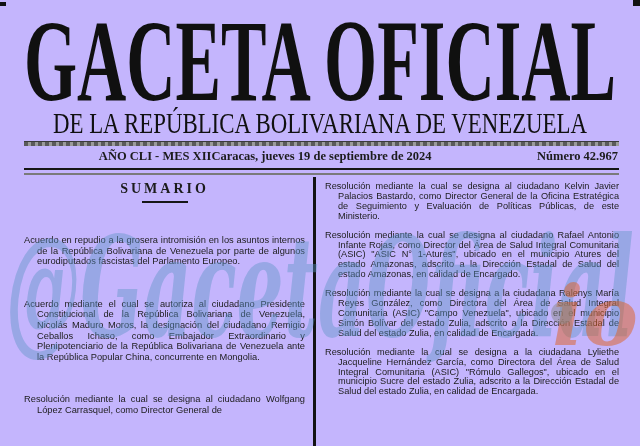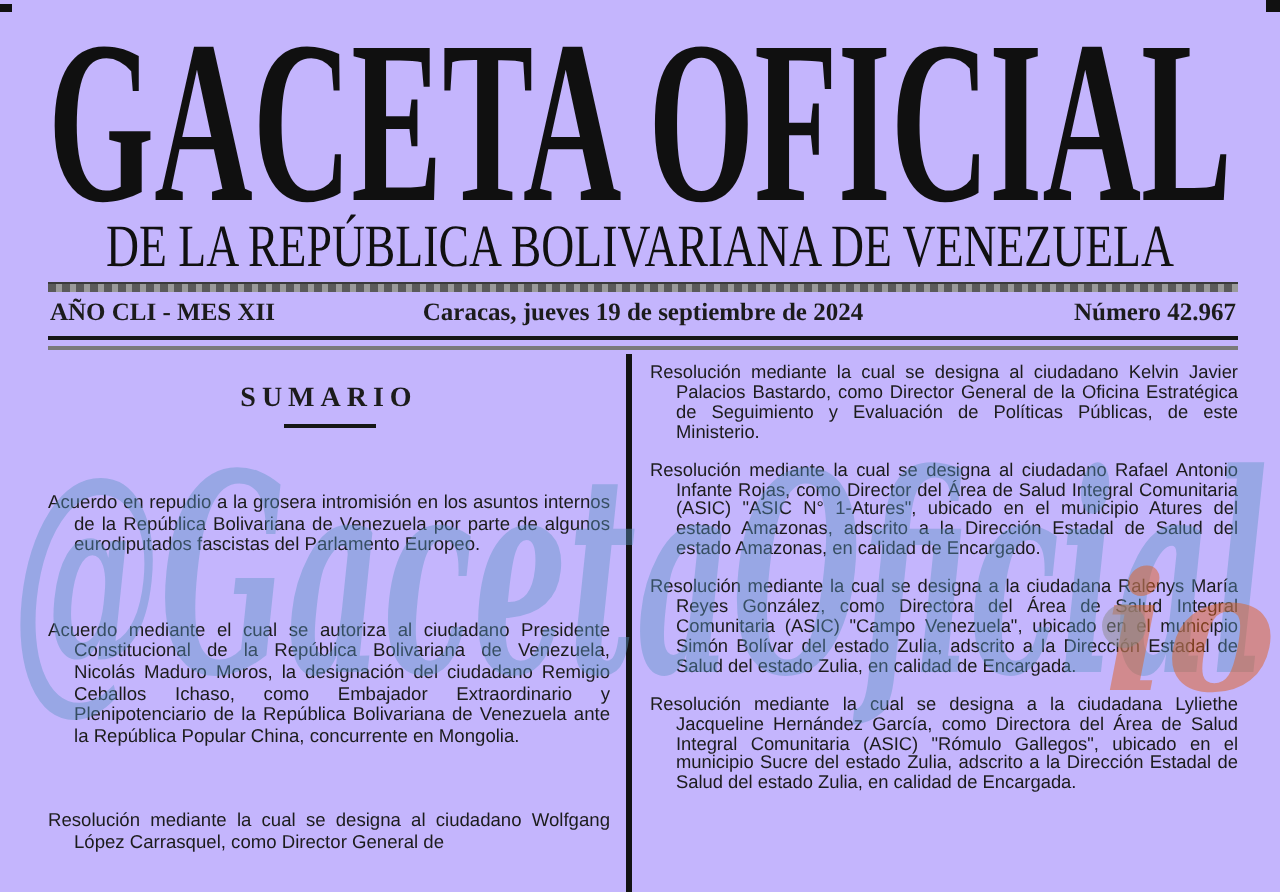--- a/index.html
+++ b/index.html
@@ -17,40 +17,40 @@
   .rule-hatched {
     position:absolute; left:24px; right:21px; top:141px; height:4px;
     background:repeating-linear-gradient(90deg,#5a5a5a 0 4px,#9a9a9a 4px 7px);
     border-top:1px solid #3a3a3a;
   }
   .dateline {
     position:absolute; left:25px; right:22px; top:149px;
     display:grid; grid-template-columns:1fr auto 1fr; align-items:baseline;
     font-family:"Liberation Serif", serif; font-weight:bold; font-size:12.5px;
   }
-  .dateline .dl-left  { text-align:left; }
+  .dateline .dl-left  { text-align:right; }
   .dateline .dl-center{ text-align:center; }
   .dateline .dl-right { text-align:right; }
 
   .rule-double {
     position:absolute; left:24px; right:21px; top:168px; height:3px;
     border-top:2px solid #161616; border-bottom:2px solid #7a7a7a;
   }
 
   .columns {
     position:absolute; left:24px; right:21px; top:177px; bottom:0;
     display:flex;
   }
   .col-left  { width:281px; }
   .v-divider { width:3px; background:#131313; margin-left:8px; margin-right:9px; }
   .col-right { flex:1; }
 
   .sumario {
     text-align:center; font-family:"Liberation Serif", serif; font-weight:bold;
-    font-size:14px; letter-spacing:3px; margin-top:15px;
+    font-size:14px; letter-spacing:3px; margin-top:4px;
   }
   .sumario-rule { width:46px; height:2px; background:#161616; margin:4px auto 7px; }
 
   .sec-heading {
     margin:8px 0 1px; text-align:center; font-weight:bold;
     white-space:pre-line;
   }
   .col-left  .sec-heading { font-size:9.4px; line-height:10.4px; }
   .col-right .sec-heading { font-size:9.3px; line-height:9.9px; margin-top:9px; }
 

